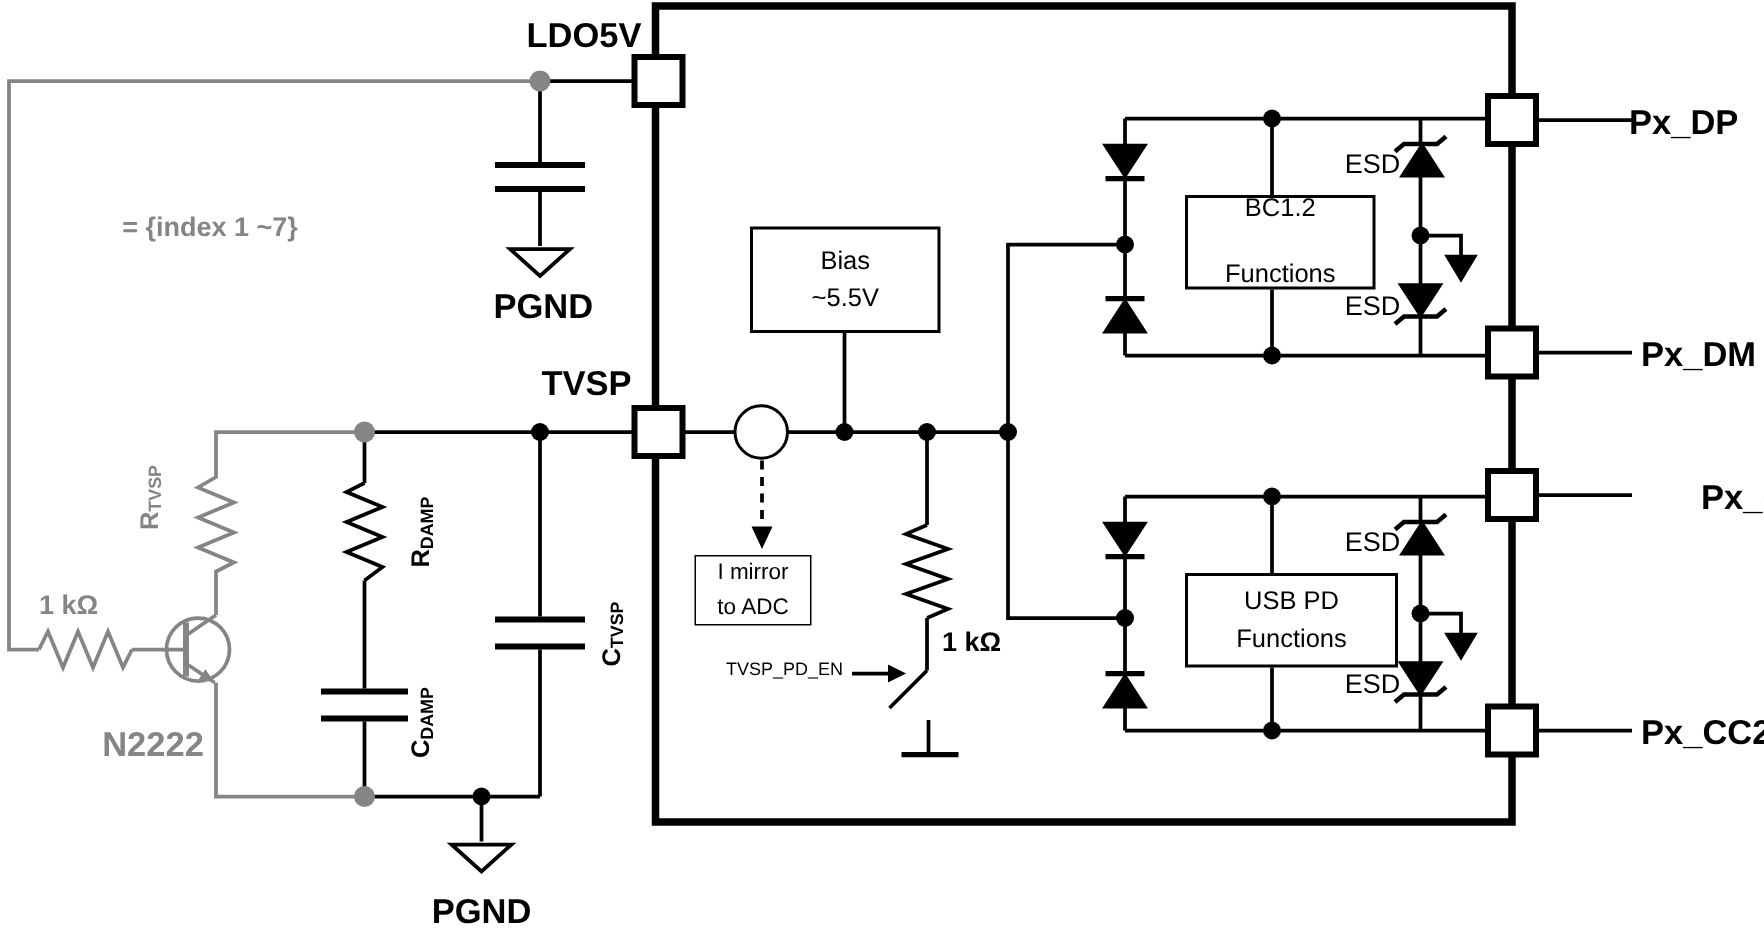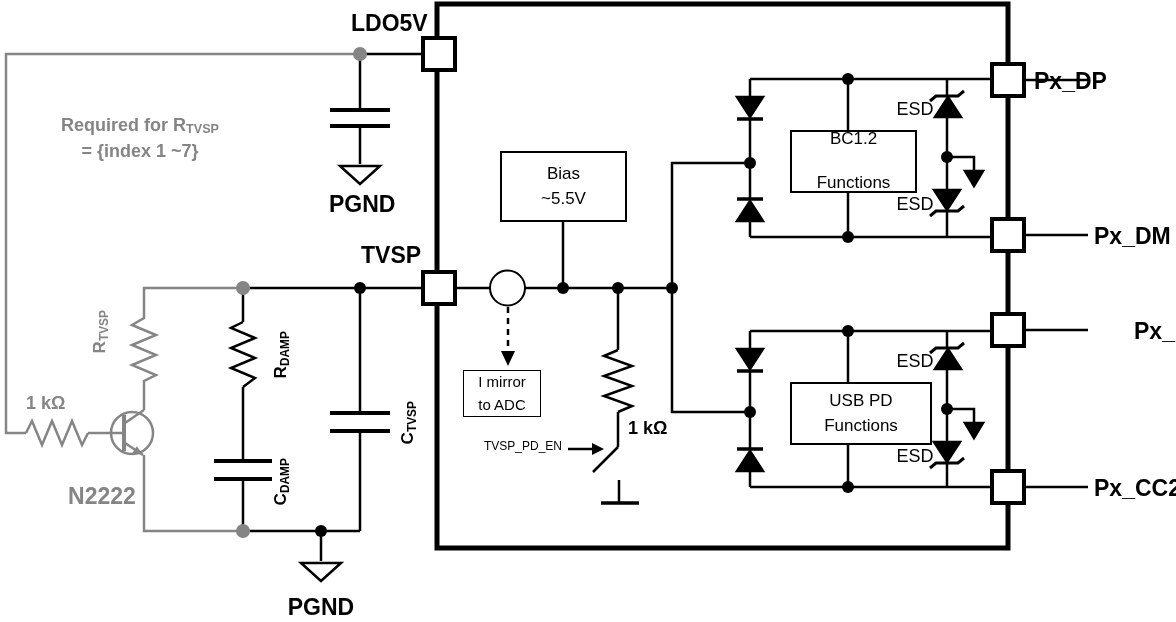--- a/index.html
+++ b/index.html
@@ -164,21 +164,20 @@
     <circle cx="947" cy="157" r="6"></circle>
         <circle cx="947" cy="409" r="6"></circle>
   </g>
   <g fill="#858585" stroke="none">
     <circle cx="360" cy="54" r="7"></circle>
         <circle cx="243" cy="288" r="7"></circle>
         <circle cx="243" cy="531" r="7"></circle>
   </g>
 </svg>
 
-<div class="lbl bold f18 gray ctr" style="left:35px;top:116px;width:210px;"><span>Required for R</span><span class="sub">TVSP</span></div>
 <div class="lbl bold f18 gray ctr" style="left:35px;top:142px;width:210px;">= {index 1 ~7}</div>
 
 <div class="lbl bold f19 ctr" style="left:351px;top:11px;width:74px;">LDO5V</div>
 <div class="lbl bold f19 ctr" style="left:329px;top:192px;width:64px;">PGND</div>
 <div class="lbl bold f19 ctr" style="left:361px;top:243px;width:58px;">TVSP</div>
 <div class="lbl bold f19 ctr" style="left:287px;top:595px;width:68px;">PGND</div>
 
 <div class="lbl bold f17 gray ctr rot" style="left:61px;top:322px;width:80px;"><span>R</span><span class="sub">TVSP</span></div>
 <div class="lbl bold f18 gray" style="left:26px;top:394px;">1 kΩ</div>
 <div class="lbl bold f19 gray ctr" style="left:66px;top:464px;width:72px;margin-top:20px;">N2222</div>
@@ -205,18 +204,18 @@
 </div>
 
 <div class="lbl f16 rgt" style="left:430px;top:440px;width:132px;">TVSP_PD_EN</div>
 <div class="lbl bold f18" style="left:628px;top:419px;">1 kΩ</div>
 
 <div class="lbl f15 rgt" style="left:895px;top:100px;width:40px;">ESD</div>
 <div class="lbl f15 rgt" style="left:895px;top:195px;width:40px;">ESD</div>
 <div class="lbl f15 rgt" style="left:895px;top:352px;width:40px;">ESD</div>
 <div class="lbl f15 rgt" style="left:895px;top:447px;width:40px;">ESD</div>
 
-<div class="lbl bold f19" style="left:1034px;top:69px;">Px_DP</div>
+<div class="lbl bold f19" style="left:1086px;top:69px;">Px_DP</div>
 <div class="lbl bold f19" style="left:1094px;top:224px;">Px_DM</div>
 <div class="lbl bold f19" style="left:1094px;top:319px;margin-left:40px;">Px_CC1</div>
 <div class="lbl bold f19" style="left:1094px;top:476px;">Px_CC2</div>
 
 </div>
 
 </body></html>

